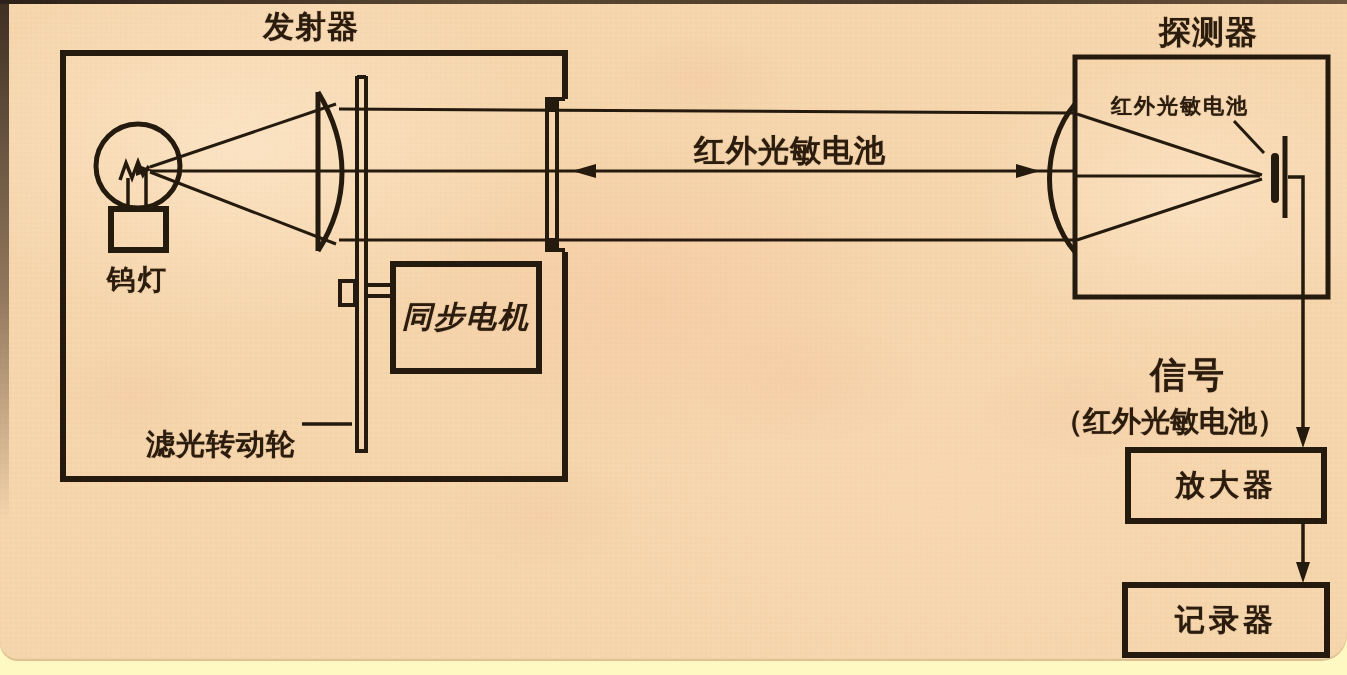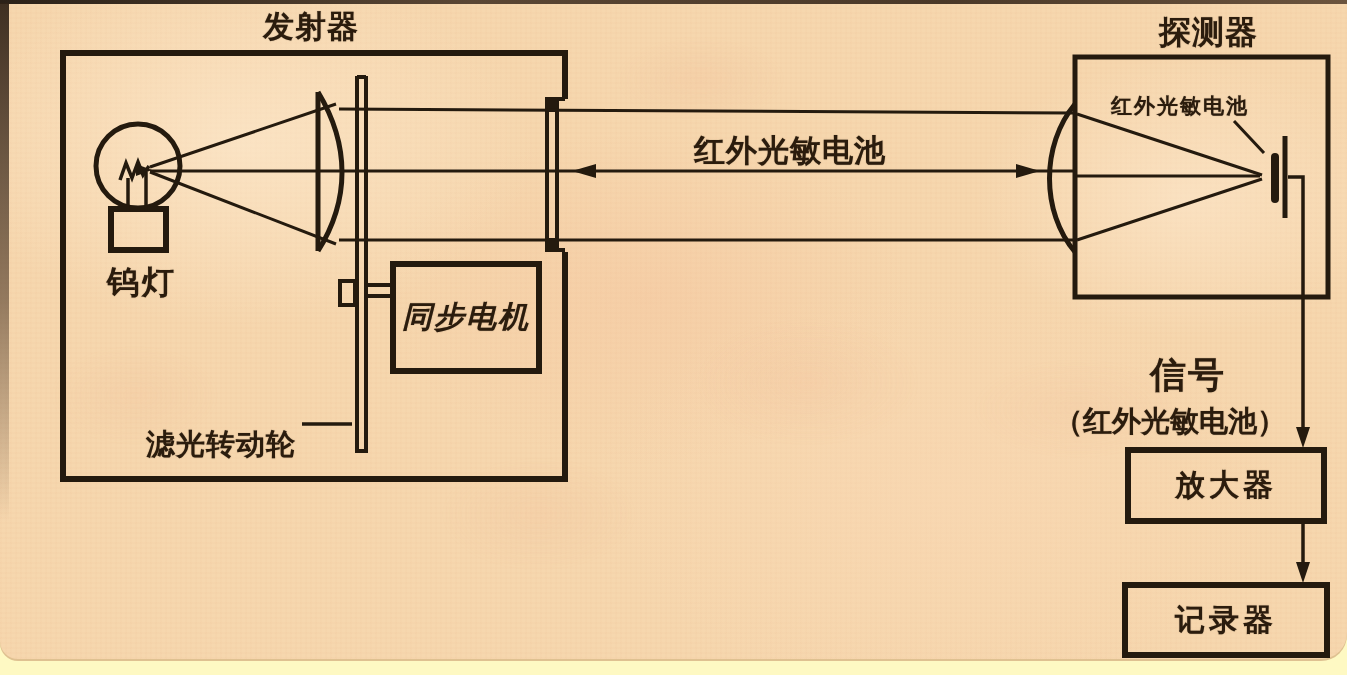--- a/index.html
+++ b/index.html
@@ -147,21 +147,21 @@
 
     <g>
       <rect x="1125" y="585" width="202" height="70" stroke-width="6"></rect>
     </g>
   </svg>
 
   <div class="lbl" style="left:263px;top:6px;font-size:31px;letter-spacing:1px;">发射器</div>
 
   <div class="lbl" style="left:1159px;top:11px;font-size:32px;letter-spacing:1px;">探测器</div>
 
-  <div class="lbl" style="left:107px;top:261px;font-size:32px;letter-spacing:3px;">钨灯</div>
+  <div class="lbl" style="left:107px;top:261px;font-size:28px;letter-spacing:3px;">钨灯</div>
 
   <div class="lbl lbl-center" style="left:393px;top:264px;width:146px;height:107px;font-size:30px;letter-spacing:2px;font-style:italic;">同步电机</div>
 
   <div class="lbl" style="left:146px;top:409px;font-size:29px;letter-spacing:1px;margin-top:16px;">滤光转动轮</div>
 
   <div class="lbl" style="left:694px;top:130px;font-size:31px;letter-spacing:1px;">红外光敏电池</div>
 
   <div class="lbl" style="left:1111px;top:92px;font-size:21px;letter-spacing:2px;">红外光敏电池</div>
 
   <div class="lbl" style="left:1150px;top:351px;font-size:36px;letter-spacing:2px;">信号</div>

